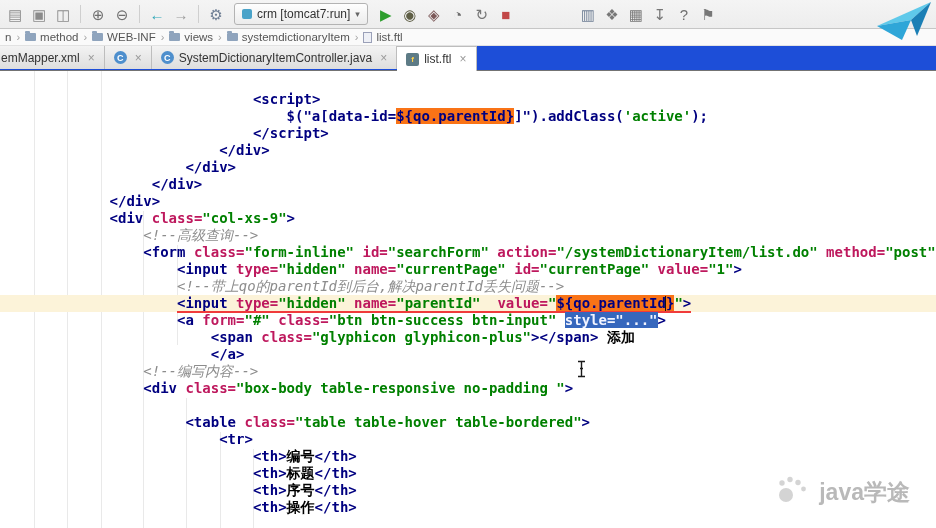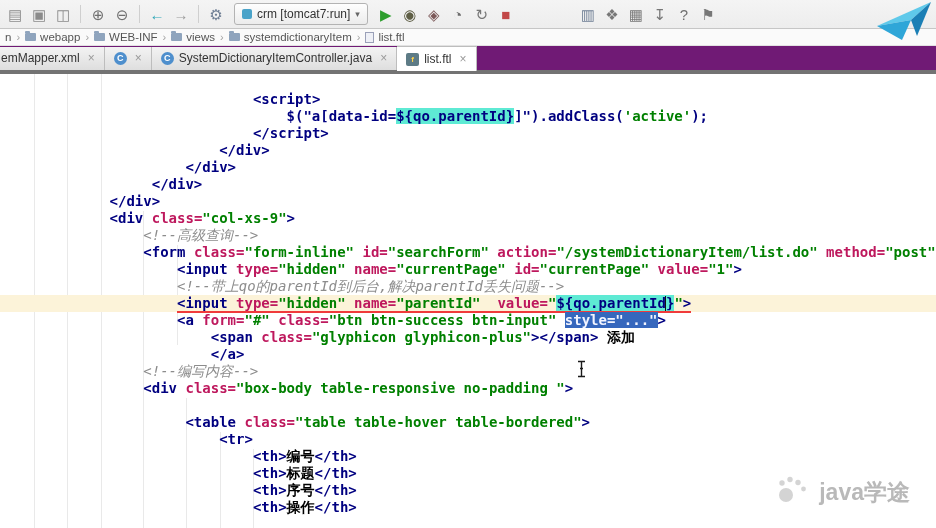--- a/index.html
+++ b/index.html
@@ -36,22 +36,22 @@
     padding-left:3px;z-index:3;white-space:nowrap;
   }
   .bc-item{display:inline-flex;align-items:center;gap:4px;padding:0 2px;}
   .bc-sep{color:#a3a3a3;margin:0 3px;font-size:11px;}
   .icon-folder{width:11px;height:8px;background:#8fa4bd;border-radius:1px;position:relative;display:inline-block;}
   .icon-folder:before{content:"";position:absolute;top:-2px;left:0;width:5px;height:2px;background:#8fa4bd;border-radius:1px 1px 0 0;}
   .icon-file{width:9px;height:11px;background:#eef0f6;border:1px solid #9aa0b8;display:inline-block;box-sizing:border-box;}
   
   .tabbar{
     position:absolute;top:46px;left:0;right:0;height:24px;
-    background:#701a75;border-bottom:4px solid #737373;
-    display:flex;align-items:center;z-index:3;white-space:nowrap;
+    background:#1d4ed8;border-bottom:1px solid #737373;
+    display:flex;align-items:flex-start;z-index:3;white-space:nowrap;
   }
   .tab{
     height:23px;display:flex;align-items:center;gap:5px;padding:0 9px;
     font-size:12px;color:#333;background:linear-gradient(#f3f3f3,#dedede);
     border-right:1px solid #bdbdbd;position:relative;
   }
   .tab:first-child{margin-left:-8px;}
   .tab.active{background:#fff;height:24px;margin-bottom:-1px;z-index:2;border-top:1px solid #bdbdbd;}
   .tab-close{color:#9a9a9a;font-size:12px;margin-left:3px;}
   .icon-class{width:13px;height:13px;border-radius:50%;background:#4e8fcd;color:#fff;
@@ -66,21 +66,21 @@
   }
   .guide{position:absolute;width:1px;background:#e9e9e9;top:0;bottom:0;}
   .lines{position:relative;z-index:1;padding-top:20px;}
   .code-line{height:17px;line-height:17px;white-space:pre;}
   .code-line.cur{background:#fcf3d9;}
   .tag{color:#000080;}
   .attr{color:#be185d;}
   .str{color:#008000;}
   .pln{color:#000;}
   .cmt{color:#8c8c8c;font-style:italic;font-weight:normal;}
-  .hl{background:#5eead4;color:#000080;}
+  .hl{background:#f97316;color:#000080;}
   .sel{background:#3667bd;color:#f2f4ff;}
   .err{border-bottom:2px solid #f03b3b;}
   .caret{display:inline-block;width:0;height:15px;border-left:2px solid #111;margin:0 -1px;vertical-align:-3px;}
   
   .mouse{position:absolute;left:576px;top:289px;z-index:10;}
   .watermark{
     position:absolute;right:26px;bottom:18px;z-index:5;
     display:flex;align-items:center;gap:9px;
     color:#b9b9b9;font-size:23px;font-family:"Liberation Sans",sans-serif;justify-content:center;
   }
@@ -128,21 +128,21 @@
   </svg>
 </div>
 
 <div class="breadcrumbs">
     <span class="bc-item">
       <span>n</span>
     </span>
     <span class="bc-sep">›</span>
     <span class="bc-item">
       <span class="icon-folder"></span>
-      <span>webapp</span>
+      <span>method</span>
     </span>
     <span class="bc-sep">›</span>
     <span class="bc-item">
       <span class="icon-folder"></span>
       <span>WEB-INF</span>
     </span>
     <span class="bc-sep">›</span>
     <span class="bc-item">
       <span class="icon-folder"></span>
       <span>views</span>

